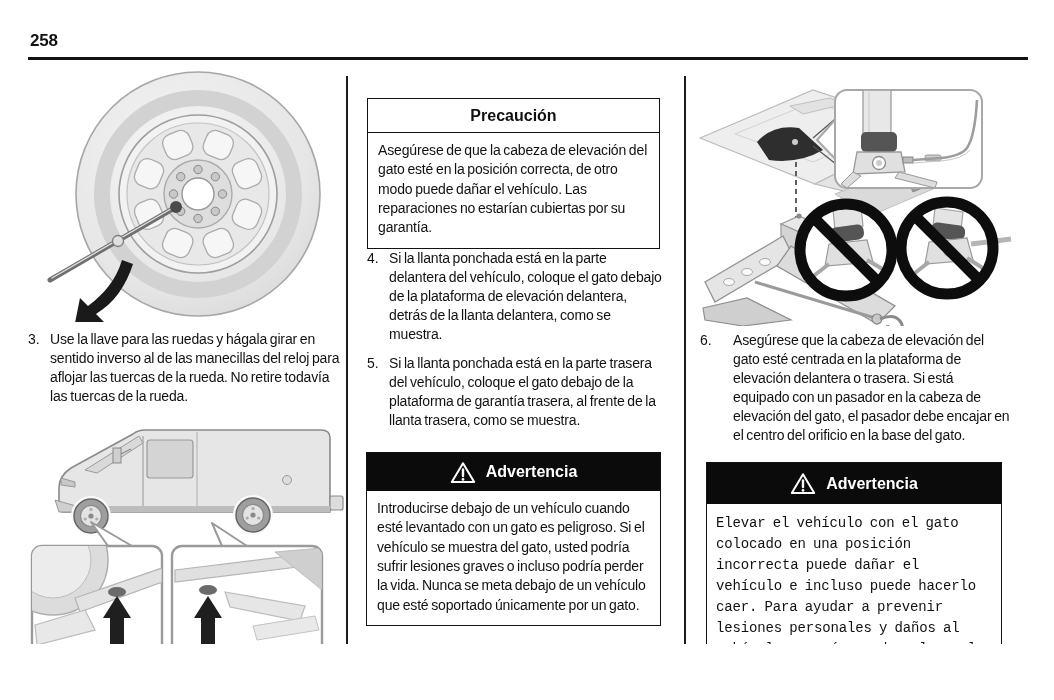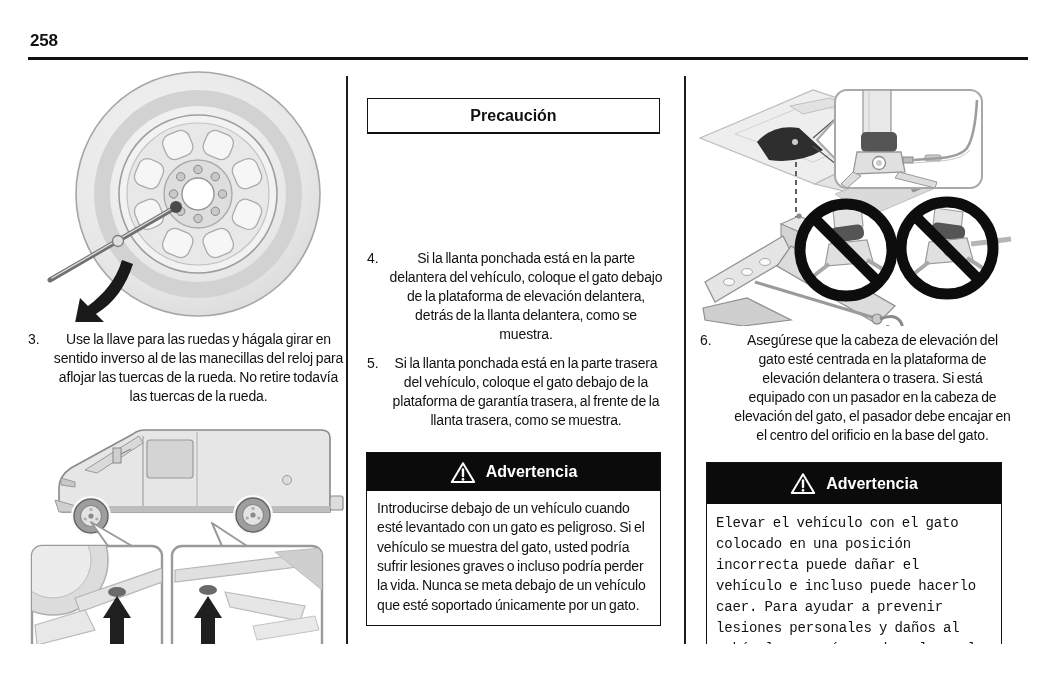--- a/index.html
+++ b/index.html
@@ -8,21 +8,21 @@
   
   .hdr-num{position:absolute;left:30px;top:31px;font-size:17px;font-weight:bold;letter-spacing:-.2px;}
   .hdr-title{position:absolute;left:118px;top:31px;font-size:17px;font-weight:bold;letter-spacing:-.2px;}
   .hdr-rule{position:absolute;left:28px;top:57px;width:1000px;height:3px;background:#111;}
   .vdiv{position:absolute;top:76px;width:2px;height:616px;background:#1c1c1c;}
   .vdiv-l{left:346px;} .vdiv-r{left:684px;}
   
   .step{position:absolute;display:flex;font-size:14px;line-height:1.36;
         letter-spacing:-.15px;word-spacing:-1px;}
   .step .num{flex:none;width:22px;font-weight:normal;}
-  .step .txt{flex:1;text-align:center;}
+  .step .txt{flex:1;}
   .step6 .num{width:33px;}
   
   .box{position:absolute;border:1.7px solid #111;background:#fff;box-sizing:border-box;}
   .box-title{border-bottom:1.7px solid #111;text-align:center;font-weight:bold;
              font-size:16px;padding:8px 0 7px;}
   .box-body{padding:8px 10px 10px;font-size:14px;line-height:1.38;
             letter-spacing:-.15px;word-spacing:-1px;}
   .warn-head{background:#0b0b0b;color:#fff;display:flex;align-items:center;
              justify-content:center;gap:10px;font-weight:bold;font-size:16px;height:38px;}
   .warn-head-r{height:41px;}
@@ -179,20 +179,21 @@
             <rect x="176" y="196" width="14" height="32"></rect>
             <polygon points="169,198 197,198 183,176"></polygon>
           </g>
         </g>
       </g>
     </svg>
   </div>
 
   <div class="box" style="left:367px;top:82px;width:293px;margin-top:16px;">
     <div class="box-title">Precaución</div>
+    <div class="box-body">Asegúrese de que la cabeza de elevación del gato esté en la posición correcta, de otro modo puede dañar el vehículo. Las reparaciones no estarían cubiertas por su garantía.</div>
   </div>
 
   <div class="step" style="left:367px;top:249px;width:296px;">
     <span class="num">4.</span>
     <span class="txt">Si la llanta ponchada está en la parte delantera del vehículo, coloque el gato debajo de la plataforma de elevación delantera, detrás de la llanta delantera, como se muestra.</span>
   </div>
 
   <div class="step" style="left:367px;top:354px;width:296px;">
     <span class="num">5.</span>
     <span class="txt">Si la llanta ponchada está en la parte trasera del vehículo, coloque el gato debajo de la plataforma de garantía trasera, al frente de la llanta trasera, como se muestra.</span>

